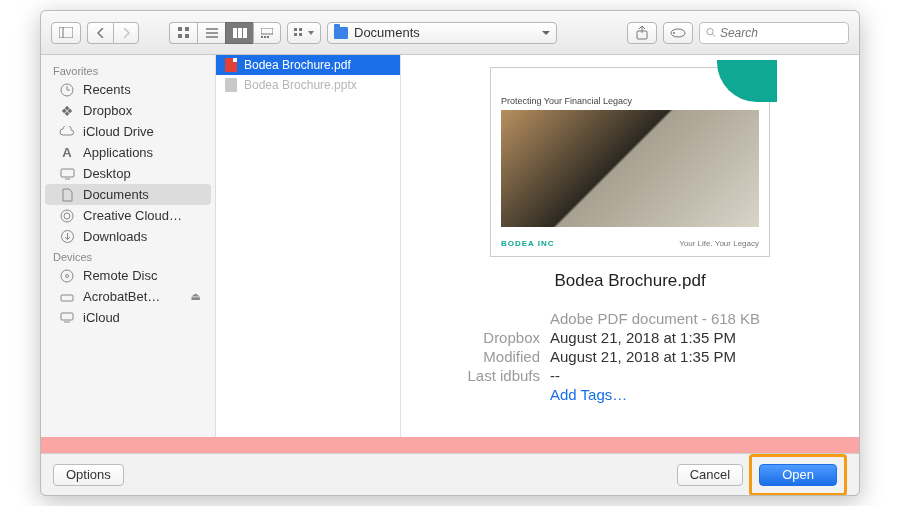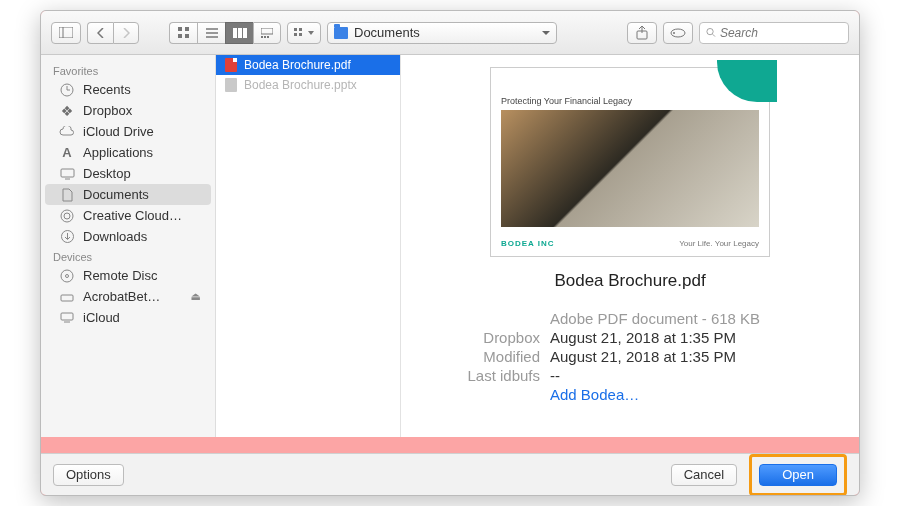--- a/index.html
+++ b/index.html
@@ -49,21 +49,21 @@
 .thumb-footer .brand { color:#0fa892; font-weight:700; letter-spacing:1px; }
 .prev-name { font-size:17px; color:#222; margin:14px 0 18px; }
 .meta { font-size:15px; width:100%; }
 .meta-row { display:flex; gap:10px; padding:1px 0; }
 .meta-row .k { width:115px; text-align:right; color:#9a9a9a; }
 .meta-row .v { color:#333; }
 .meta-row.head .v { color:#9a9a9a; }
 .meta-row .tags { color:#1a6fe8; }
 
 
-.footer { height:42px; border-top:1px solid #d0d0d0; background:#f2f2f2; display:flex; align-items:center; padding:0 12px; gap:12px;margin-top:16px; }
+.footer { height:42px; border-top:1px solid #d0d0d0; background:#f2f2f2; display:flex; align-items:center; padding:0 12px; gap:6px;margin-top:16px; }
 .pill { height:22px; padding:0 12px; border:1px solid #bcbcbc; border-radius:4px; background:linear-gradient(#fff,#f3f3f3); display:flex; align-items:center; font-size:13px; color:#333;}
 .pill.primary { background:linear-gradient(#4f9bff,#1a6fe8); color:#fff; border-color:#1a6fe8; }
 .highlight { border:3px solid #f59b13; border-radius:4px; padding:7px;}
 
 
 svg { display:block; }
 .txt-ellipsis { white-space:nowrap; overflow:hidden; text-overflow:ellipsis; }
 </style>
 </head>
 <body>
@@ -303,21 +303,21 @@
         <div class="meta-row">
             <div class="k">Modified</div>
             <div class="v">August 21, 2018 at 1:35 PM</div>
           </div>
         <div class="meta-row">
             <div class="k">Last idbufs</div>
             <div class="v">--</div>
           </div>
         <div class="meta-row">
             <div class="k"></div>
-            <div class="v tags">Add Bodea…</div>
+            <div class="v tags">Add Tags…</div>
           </div>
       </div>
     </div>
   </div>
 
   <div class="footer">
     <div class="pill">Options</div>
     <div class="spacer"></div>
     <div class="pill">Cancel</div>
     <div class="highlight">

